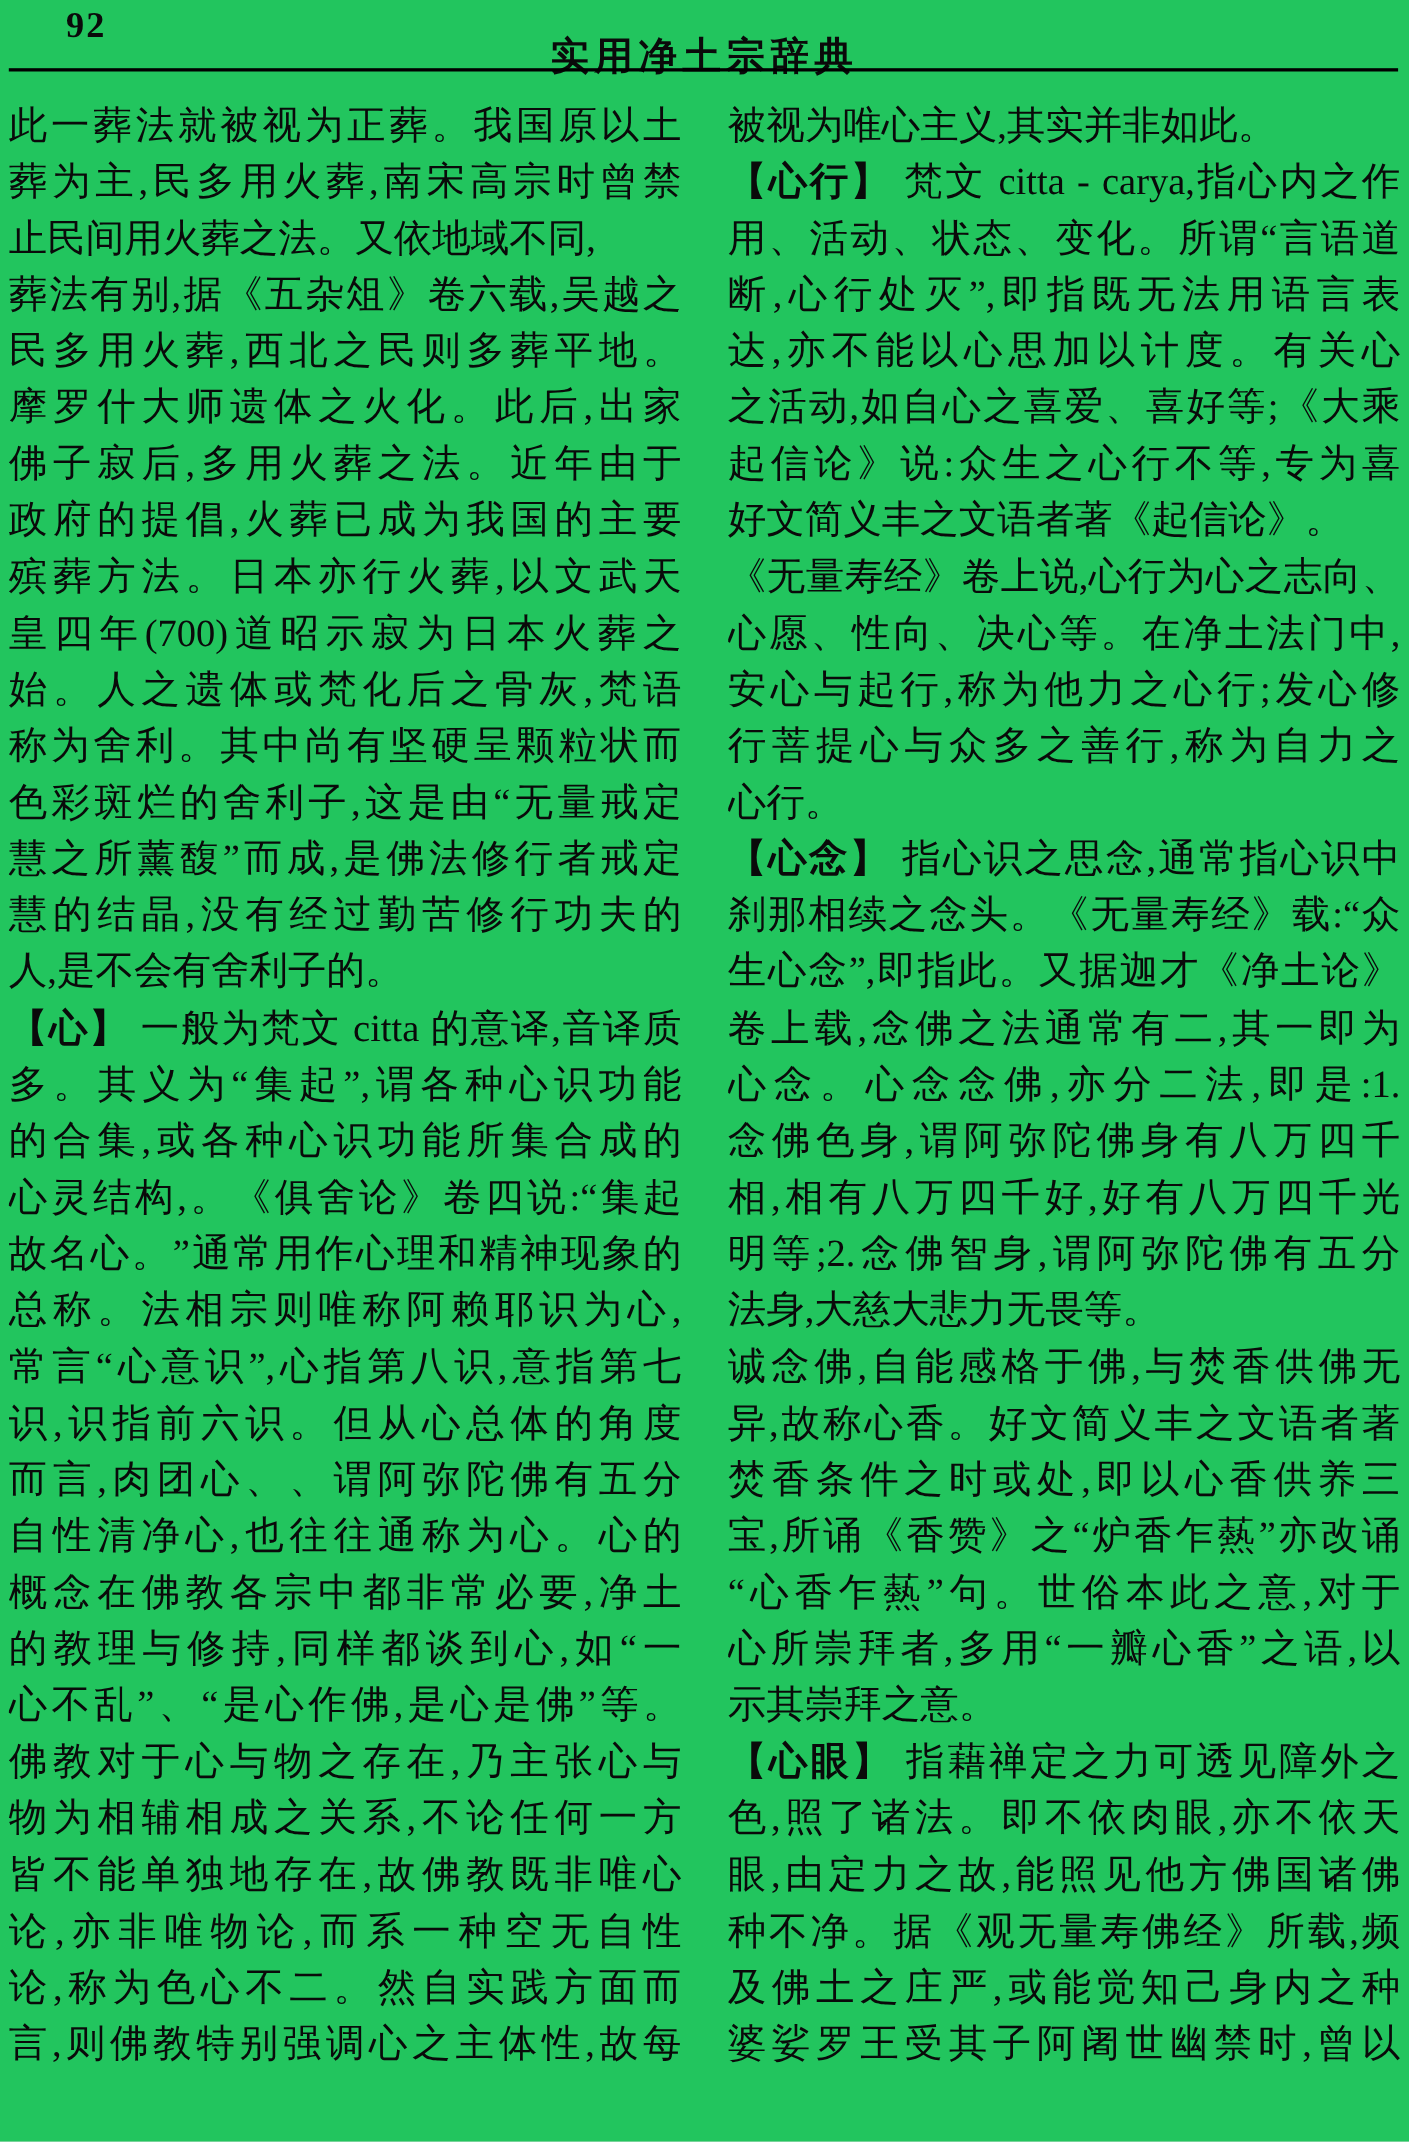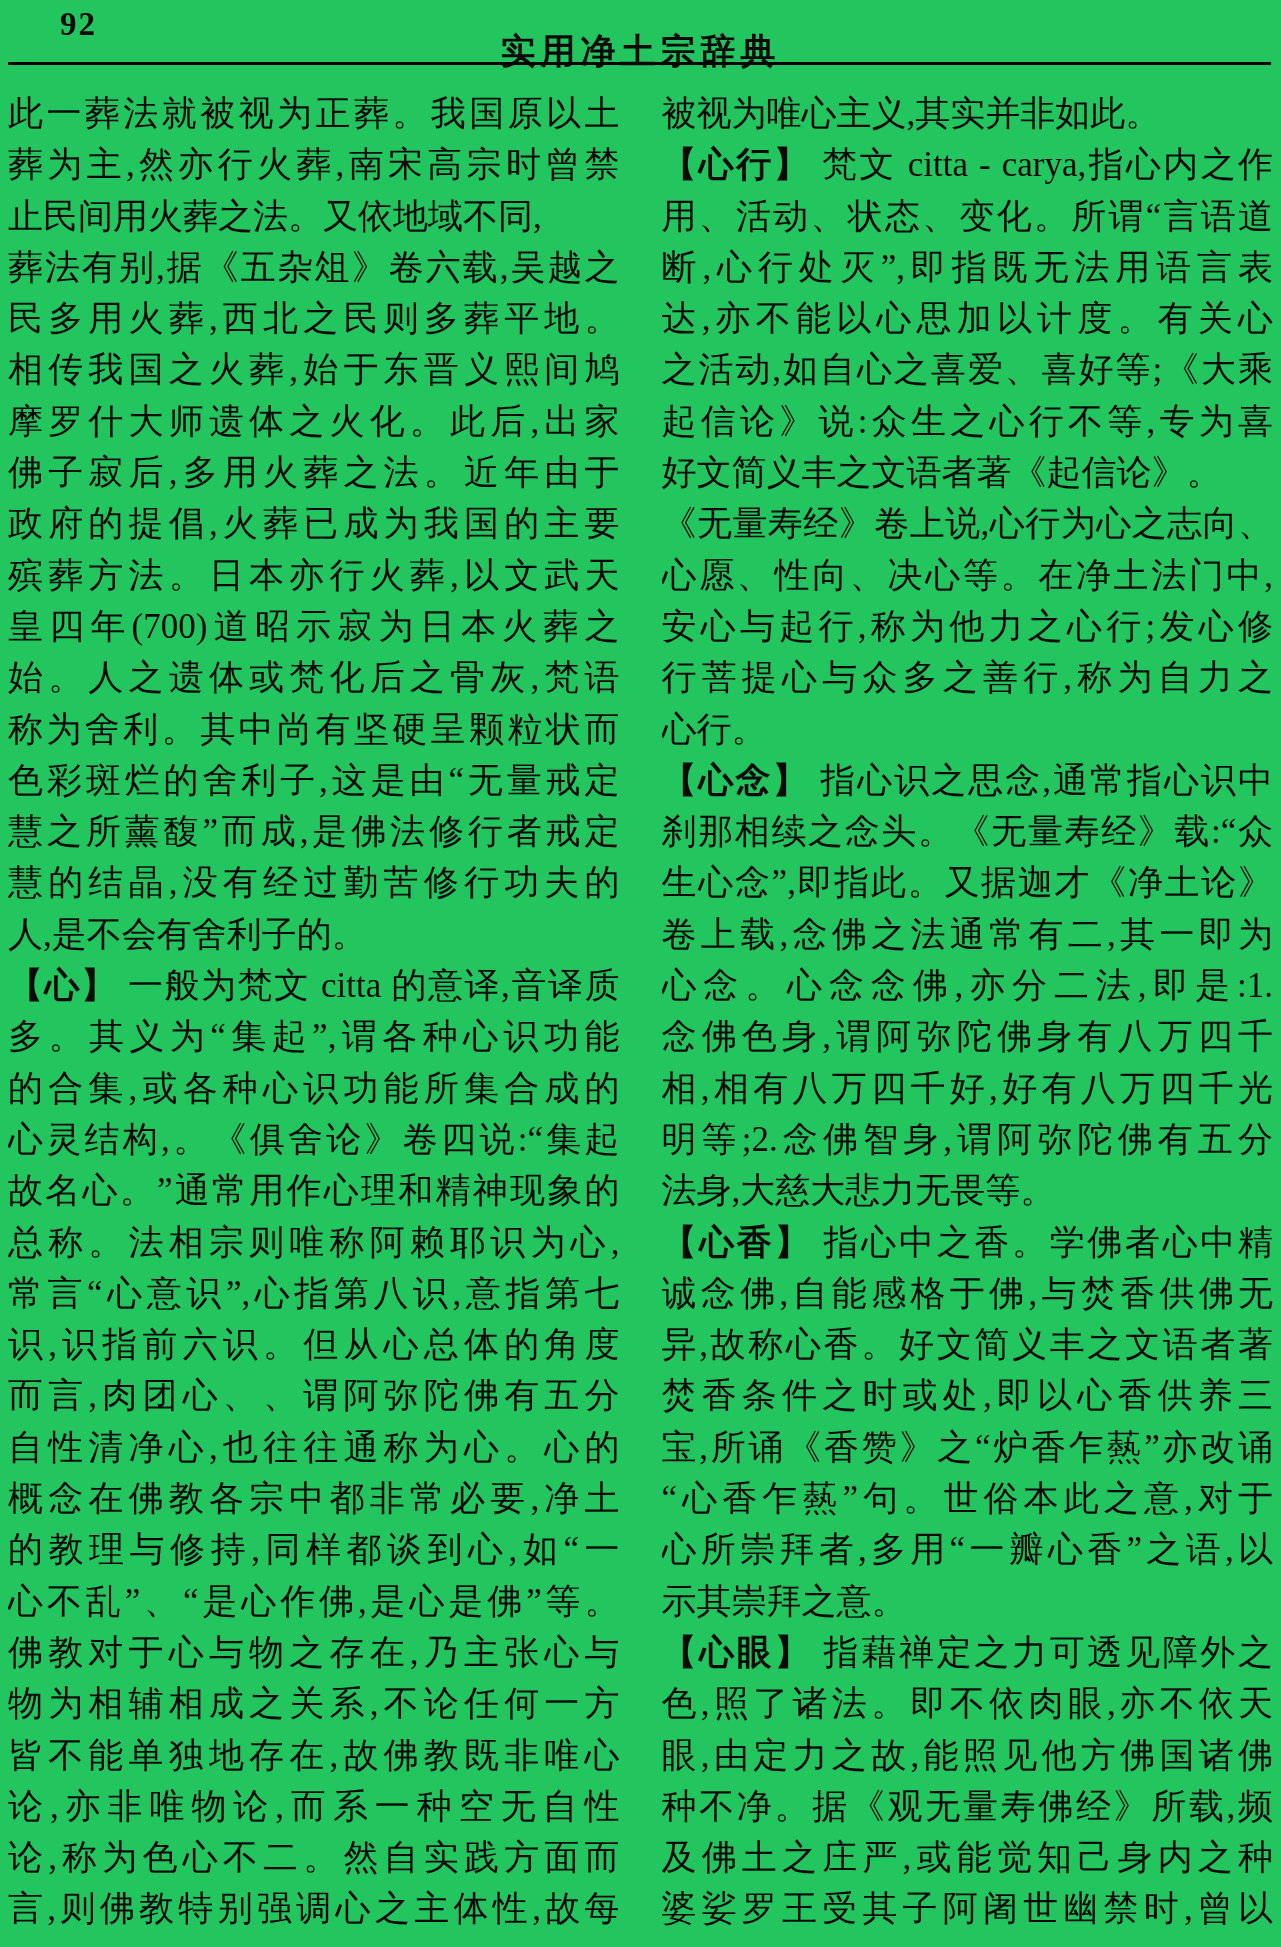--- a/index.html
+++ b/index.html
@@ -63,25 +63,24 @@
 </head>
 <body>
 
 <div class="page">
   <div class="pagenum">92</div>
   <div class="booktitle">实用净土宗辞典</div>
   <div class="rule"></div>
   <div class="cols">
     <div class="col">
         <div class="line">此一葬法就被视为正葬。我国原以土</div>
-        <div class="line">葬为主,然亦行火葬,南宋高宗时曾禁</div>
+        <div class="line">葬为主,民多用火葬,南宋高宗时曾禁</div>
         <div class="line short">止民间用火葬之法。又依地域不同,</div>
         <div class="line">葬法有别,据《五杂俎》卷六载,吴越之</div>
         <div class="line">民多用火葬,西北之民则多葬平地。</div>
-        <div class="line">相传我国之火葬,始于东晋义熙间鸠</div>
         <div class="line">摩罗什大师遗体之火化。此后,出家</div>
         <div class="line">佛子寂后,多用火葬之法。近年由于</div>
         <div class="line">政府的提倡,火葬已成为我国的主要</div>
         <div class="line">殡葬方法。日本亦行火葬,以文武天</div>
         <div class="line">皇四年(700)道昭示寂为日本火葬之</div>
         <div class="line">始。人之遗体或梵化后之骨灰,梵语</div>
         <div class="line">称为舍利。其中尚有坚硬呈颗粒状而</div>
         <div class="line">色彩斑烂的舍利子,这是由“无量戒定</div>
         <div class="line">慧之所薰馥”而成,是佛法修行者戒定</div>
         <div class="line">慧的结晶,没有经过勤苦修行功夫的</div>
@@ -122,21 +121,20 @@
         <div class="line short">心行。</div>
         <div class="line"><b class="head">【心念】</b> 指心识之思念,通常指心识中</div>
         <div class="line">刹那相续之念头。《无量寿经》载:“众</div>
         <div class="line">生心念”,即指此。又据迦才《净土论》</div>
         <div class="line">卷上载,念佛之法通常有二,其一即为</div>
         <div class="line">心念。心念念佛,亦分二法,即是:1.</div>
         <div class="line">念佛色身,谓阿弥陀佛身有八万四千</div>
         <div class="line">相,相有八万四千好,好有八万四千光</div>
         <div class="line">明等;2.念佛智身,谓阿弥陀佛有五分</div>
         <div class="line short">法身,大慈大悲力无畏等。</div>
-        <div class="line"><b class="head">【心香】</b> 指心中之香。学佛者心中精</div>
         <div class="line">诚念佛,自能感格于佛,与焚香供佛无</div>
         <div class="line">异,故称心香。好文简义丰之文语者著</div>
         <div class="line">焚香条件之时或处,即以心香供养三</div>
         <div class="line">宝,所诵《香赞》之“炉香乍爇”亦改诵</div>
         <div class="line">“心香乍爇”句。世俗本此之意,对于</div>
         <div class="line">心所崇拜者,多用“一瓣心香”之语,以</div>
         <div class="line short">示其崇拜之意。</div>
         <div class="line"><b class="head">【心眼】</b> 指藉禅定之力可透见障外之</div>
         <div class="line">色,照了诸法。即不依肉眼,亦不依天</div>
         <div class="line">眼,由定力之故,能照见他方佛国诸佛</div>

